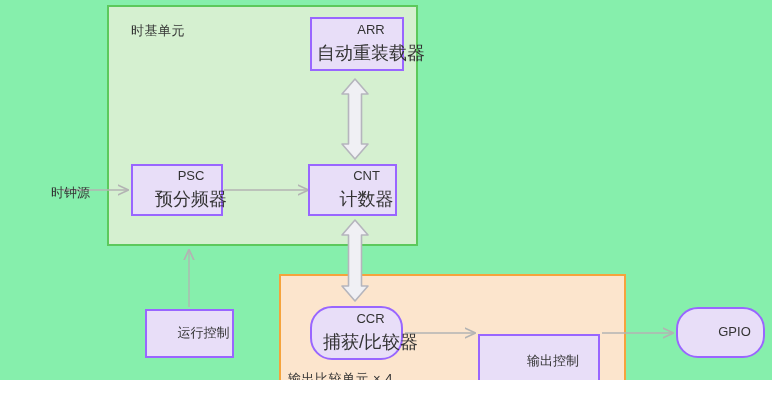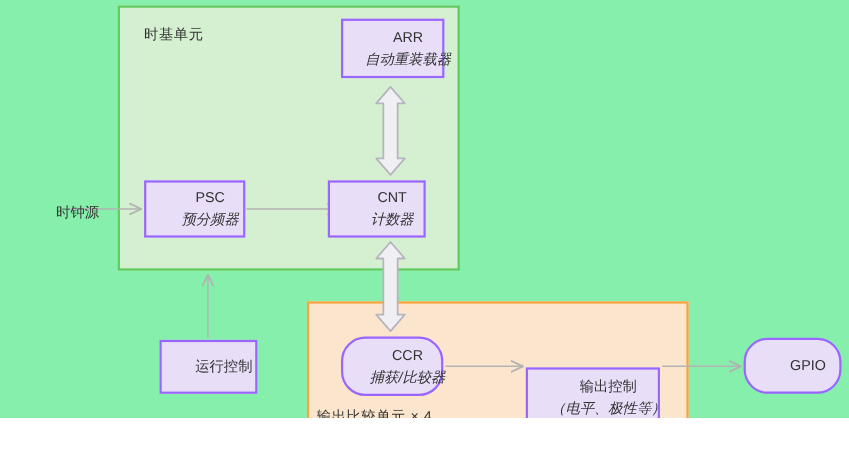--- a/index.html
+++ b/index.html
@@ -56,25 +56,25 @@
     flex-direction: column;
     align-items: center;
     justify-content: center;
     color: #333333;
     font-size: 13px;
     line-height: 1.55;
     text-align: center;
     white-space: nowrap;
     padding-left: 28px;
   }
-  .node .ln2 { font-size: 13px; font-style: italic; }
+  .node .ln2 { font-size: 18px; }
 
   #node-arr  { left: 310px; top: 17px;  width: 94px;  height: 54px; }
   #node-psc  { left: 131px; top: 164px; width: 92px;  height: 52px; }
-  #node-cnt  { left: 298px; top: 164px; width: 89px;  height: 52px; text-align: center; }
+  #node-cnt  { left: 308px; top: 164px; width: 89px;  height: 52px; text-align: center; }
   #node-ccr  { left: 310px; top: 306px; width: 93px;  height: 54px; border-radius: 22px; }
   #node-outctl { left: 478px; top: 306px; width: 122px; height: 54px; margin-top: 28px; }
   #node-runctl { left: 145px; top: 309px; width: 89px;  height: 49px; justify-content: center; }
   #node-gpio { left: 676px; top: 307px; width: 89px;  height: 51px; border-radius: 22px; }
 
   .ext-label {
     position: absolute;
     font-size: 13px;
     color: #333333;
     white-space: nowrap;
@@ -155,21 +155,20 @@
     <span class="ln2">计数器</span>
   </div>
 
   <div class="node" id="node-ccr">
     <span class="ln1">CCR</span>
     <span class="ln2">捕获/比较器</span>
   </div>
 
   <div class="node" id="node-outctl">
     <span class="ln1">输出控制</span>
-    <span class="ln2">（电平、极性等）</span>
   </div>
 
   <div class="node" id="node-runctl">
     <span class="ln1">运行控制</span>
   </div>
 
   <div class="node" id="node-gpio">
     <span class="ln1">GPIO</span>
   </div>
 

